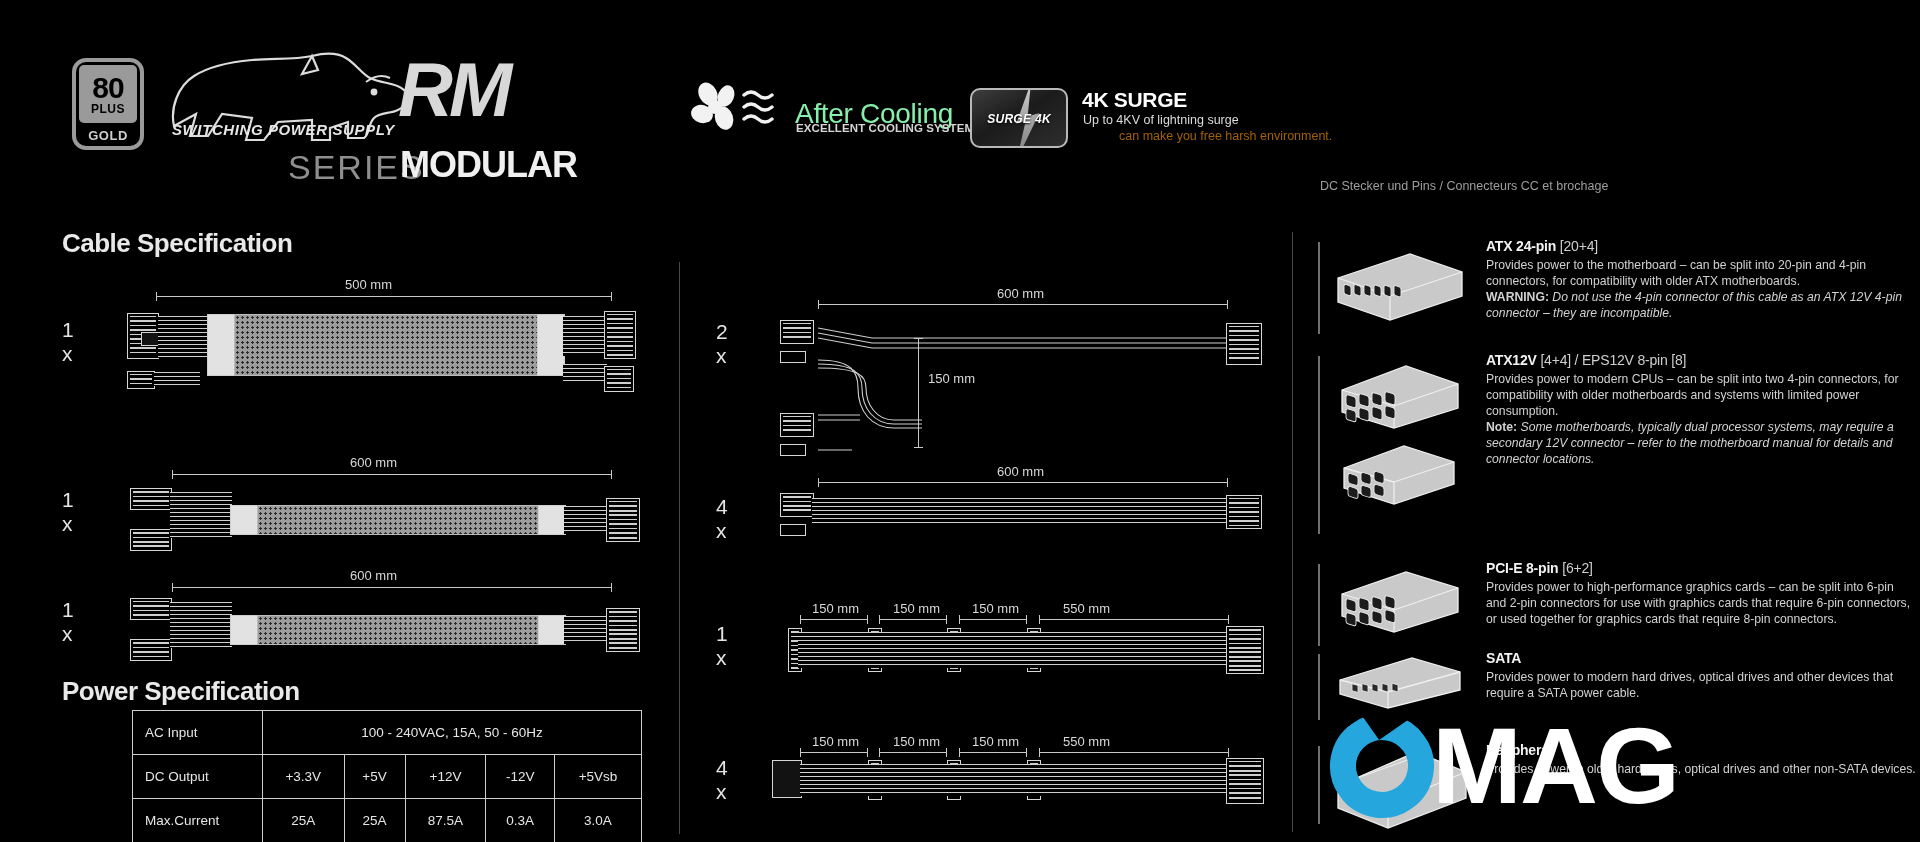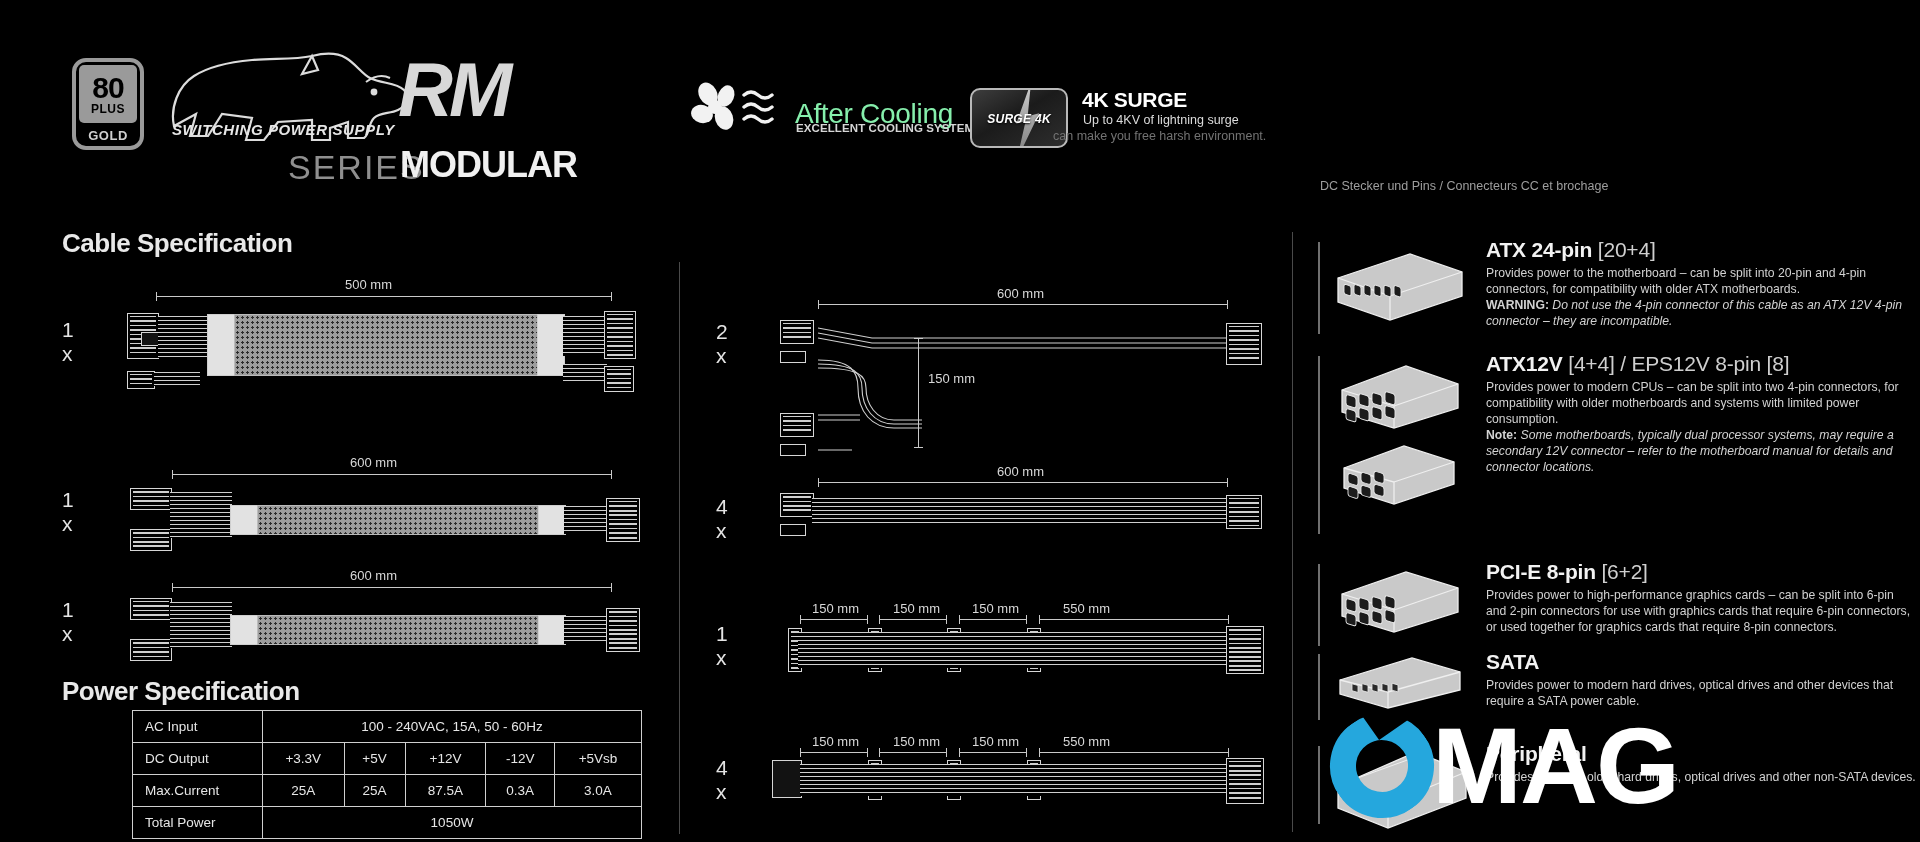--- a/index.html
+++ b/index.html
@@ -73,21 +73,21 @@
   .surge-box .surge-txt {
     position: absolute; left: 0; right: 0; top: 22px; text-align: center;
     font-size: 12px; font-weight: bold; font-style: italic; color: #fff;
     letter-spacing: .3px; text-shadow: 0 1px 2px #000;
   }
   .surge-title {
     position: absolute; left: 1082px; top: 88px;
     font-size: 21px; font-weight: bold; color: #fff; letter-spacing: -.3px;
   }
   .surge-l1 { position: absolute; left: 1083px; top: 113px; font-size: 12.5px; color: #dcdcdc; }
-  .surge-l2 { position: absolute; left: 1053px; top: 129px; font-size: 12.5px; color: #737373; }
+  .surge-l2 { position: absolute; left: 1119px; top: 129px; font-size: 12.5px; color: #a16207; }
 
   
   .dc-title {
     position: absolute; left: 1318px; top: 138px;
     font-size: 34px; font-weight: bold; color: #d9d9d9; letter-spacing: -1px;
   }
   .dc-sub {
     position: absolute; left: 1320px; top: 179px;
     font-size: 12.5px; color: #9e9e9e;
   }
@@ -148,33 +148,33 @@
   }
   .conn-solid { position:absolute; border:1.5px solid #d6d6d6; background:#121212; }
 
   
   .ptable {
     position: absolute; left: 132px; top: 710px;
     border-collapse: collapse; width: 510px;
     font-size: 13.5px; color: #e6e6e6;
   }
   .ptable td {
-    border: 1px solid #cfcfcf; height: 28px; text-align: center; padding: 8px 4px;
+    border: 1px solid #cfcfcf; height: 28px; text-align: center; padding: 14px 4px;
   }
   .ptable td.lbl { text-align: left; padding-left: 12px; width: 130px; }
 
   
   .dc-item { position: absolute; left: 1318px; }
   .dc-bar {
     position: absolute; left: 0; top: 4px; width: 2px; background: #707070;
   }
   .dc-icon { position: absolute; left: 14px; top: 0; }
   .dc-text { position: absolute; left: 168px; top: 0; width: 430px; }
   .dc-h {
-    font-size: 21px; font-weight: bold; color: #f2f2f2; letter-spacing: -.2px;
+    font-size: 14px; font-weight: bold; color: #f2f2f2; letter-spacing: -.2px;
     margin-bottom: 3px;
   }
   .dc-h .brk { font-weight: 400; color: #cfcfcf; }
   .dc-p { font-size: 12.2px; line-height: 1.32; color: #d2d2d2; }
   .dc-note { font-size: 12.2px; line-height: 1.32; color: #d2d2d2; margin-top: 0; }
   .dc-note b { font-weight: bold; font-style: normal; }
   .dc-note i { font-style: italic; }
 
   
   .watermark {

